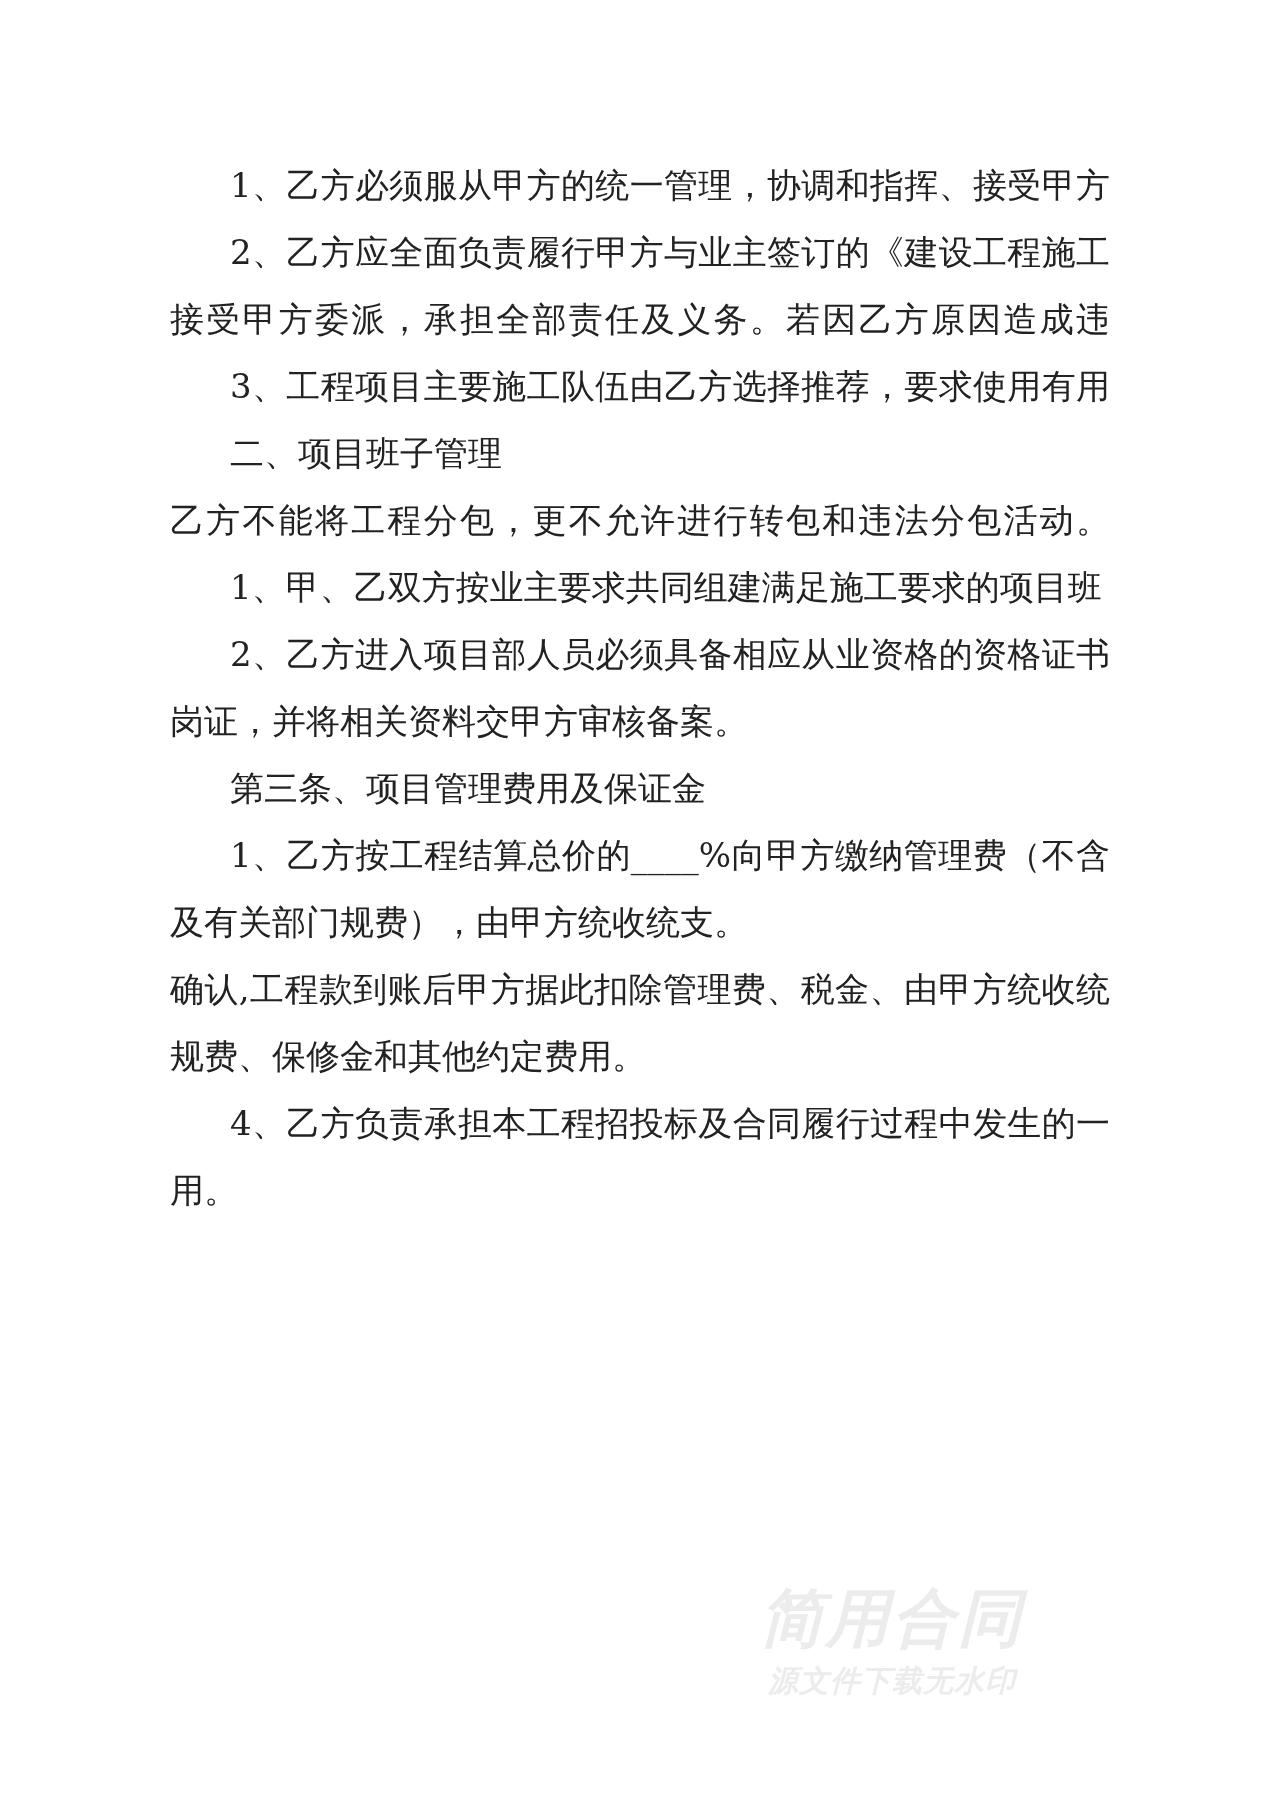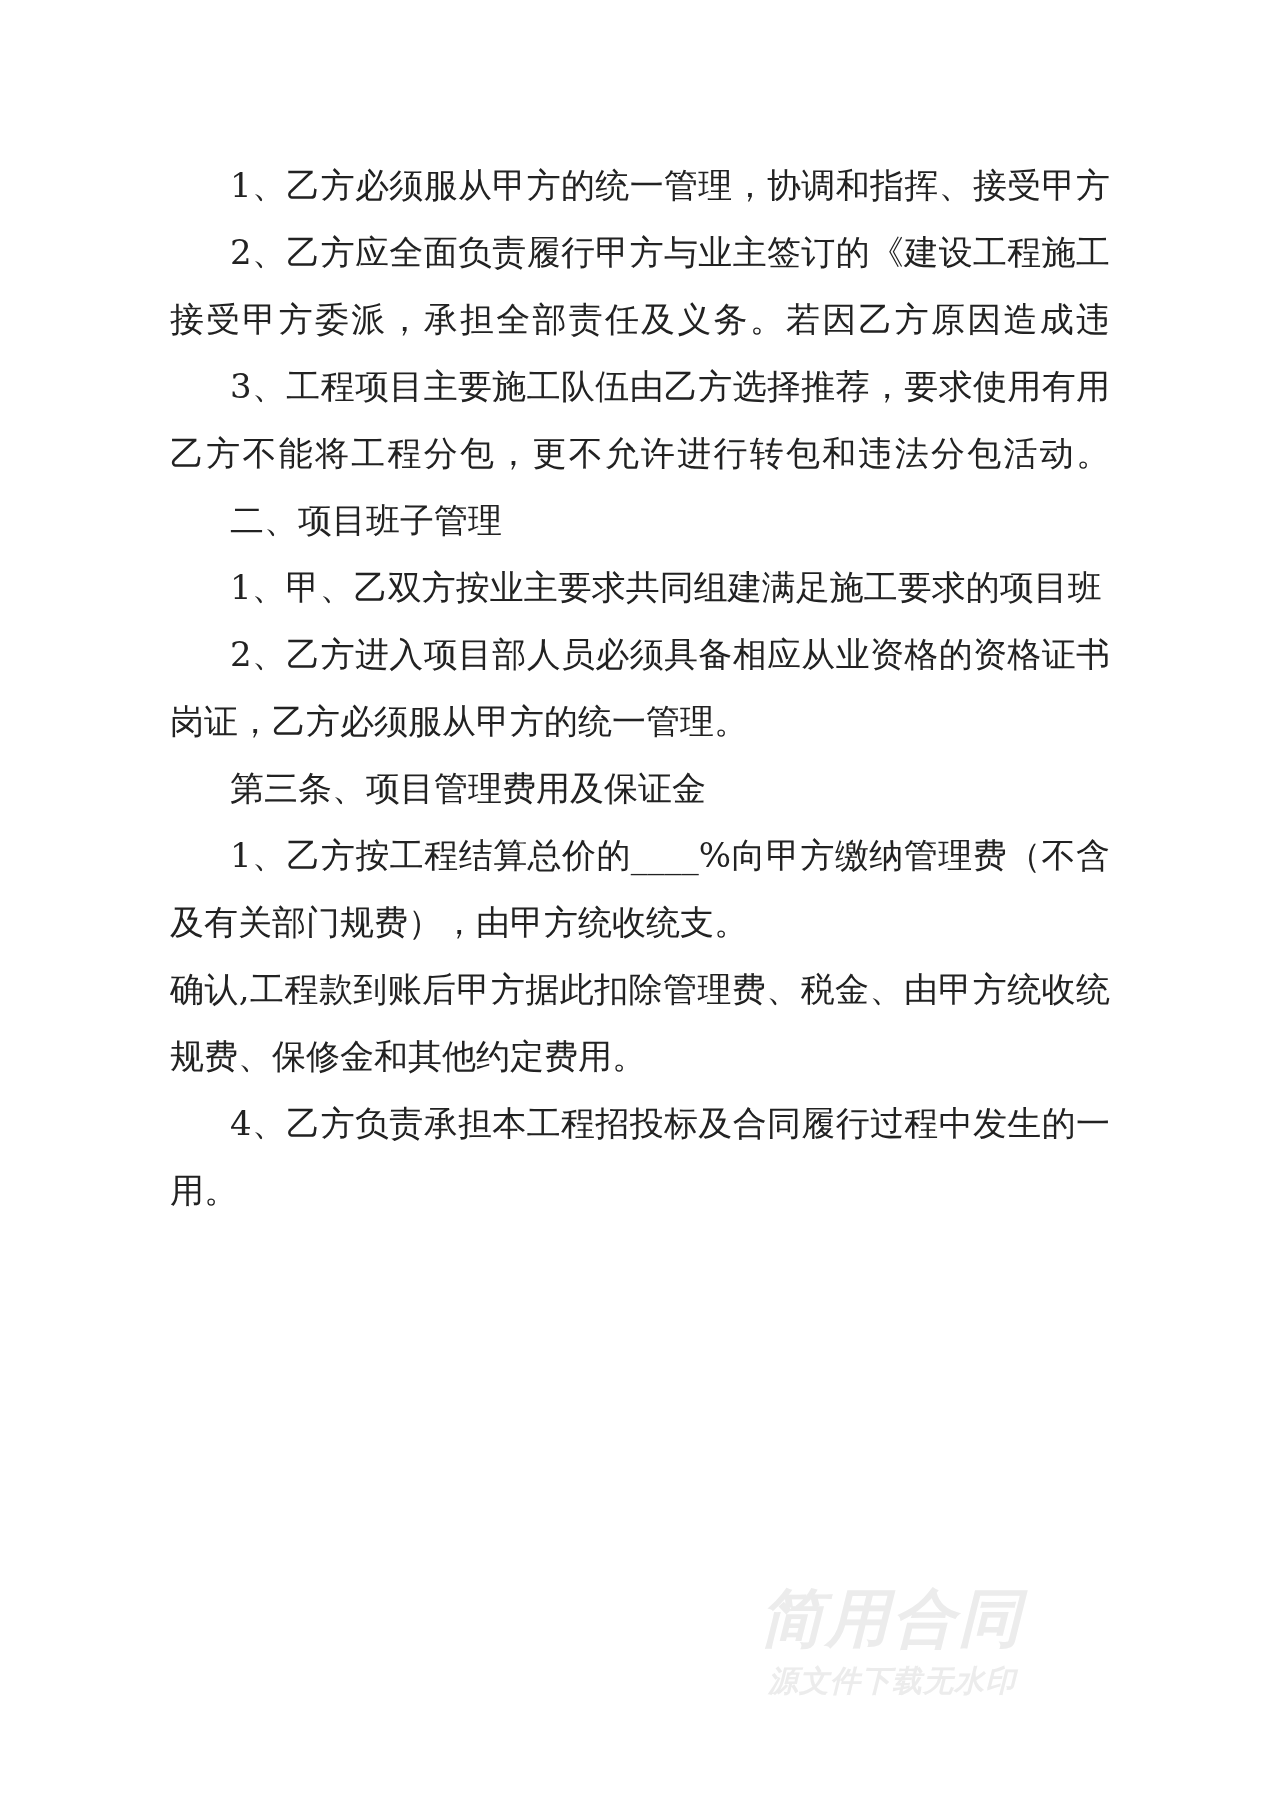--- a/index.html
+++ b/index.html
@@ -78,25 +78,25 @@
 </head>
 <body>
 
 <div class="page" style="background: rgb(255, 255, 255);">
 
   <div class="content">
       <div class="line indent justify">1、乙方必须服从甲方的统一管理，协调和指挥、接受甲方委派</div>
       <div class="line indent justify">2、乙方应全面负责履行甲方与业主签订的《建设工程施工合同》</div>
       <div class="line justify">接受甲方委派，承担全部责任及义务。若因乙方原因造成违约，乙</div>
       <div class="line indent justify">3、工程项目主要施工队伍由乙方选择推荐，要求使用有用工主</div>
+      <div class="line indent">二、项目班子管理</div>
       <div class="line justify">乙方不能将工程分包，更不允许进行转包和违法分包活动。</div>
-      <div class="line indent">二、项目班子管理</div>
       <div class="line indent">1、甲、乙双方按业主要求共同组建满足施工要求的项目班子。</div>
       <div class="line indent justify">2、乙方进入项目部人员必须具备相应从业资格的资格证书和上</div>
-      <div class="line">岗证，乙方必须服从甲方的统一管理。</div>
+      <div class="line">岗证，并将相关资料交甲方审核备案。</div>
       <div class="line indent">第三条、项目管理费用及保证金</div>
       <div class="line indent justify">1、乙方按工程结算总价的____%向甲方缴纳管理费（不含税金</div>
       <div class="line">及有关部门规费），由甲方统收统支。</div>
       <div class="line justify">确认,工程款到账后甲方据此扣除管理费、税金、由甲方统收统支、</div>
       <div class="line">规费、保修金和其他约定费用。</div>
       <div class="line indent justify">4、乙方负责承担本工程招投标及合同履行过程中发生的一切费</div>
       <div class="line">用。</div>
     </div>
 
   <div class="watermark" style="color: rgb(236, 236, 236);">

